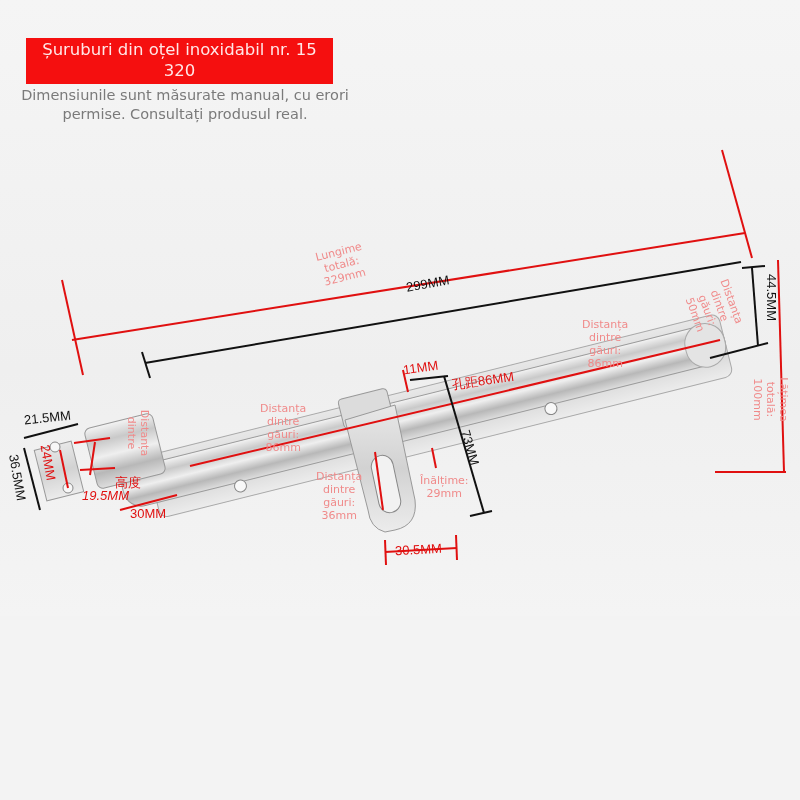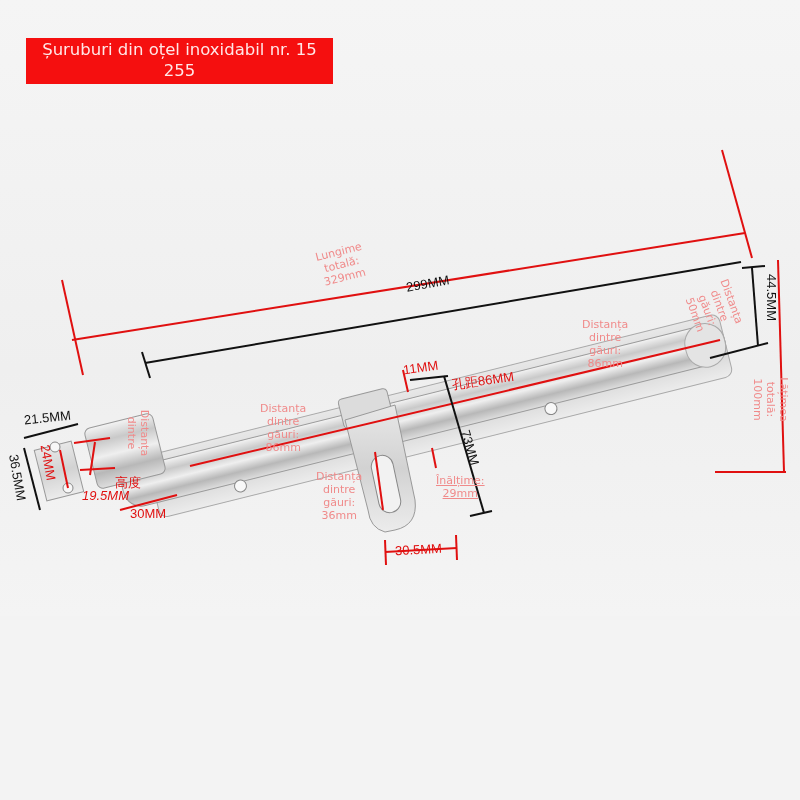--- a/index.html
+++ b/index.html
@@ -14,23 +14,25 @@
   .red{color:#e01010;font-size:13px;font-family:"Liberation Sans",sans-serif;}
   .pink{color:#f08a8a;font-size:11px;line-height:13px;text-align:center;font-family:"DejaVu Sans",sans-serif;}
 </style>
 </head>
 <body>
 
 <div class="stage">
 
   <div class="title-box">
     <div>Șuruburi din oțel inoxidabil nr. 15</div>
-    <div>255</div>
+    <div>320</div>
   </div>
   <div class="subtitle">
+    <div>Dimensiunile sunt măsurate manual, cu erori</div>
+    <div>permise. Consultați produsul real.</div>
   </div>
 
   <svg width="800" height="800" viewBox="0 0 800 800">
     <defs>
       <linearGradient id="steel" x1="0" y1="0" x2="0" y2="1">
         <stop offset="0" stop-color="#f4f4f4"></stop>
         <stop offset="0.25" stop-color="#c9c9c9"></stop>
         <stop offset="0.5" stop-color="#efefef"></stop>
         <stop offset="0.75" stop-color="#b8b8b8"></stop>
         <stop offset="1" stop-color="#dedede"></stop>
@@ -142,21 +144,21 @@
   </div>
 
   <div class="lbl blk" style="left:452px;top:440px;transform:rotate(74deg);">73MM</div>
 
   <div class="lbl pink" style="left:316px;top:470px;">
     <div>Distanța</div>
     <div>dintre</div>
     <div>găuri:</div>
     <div>36mm</div>
   </div>
-  <div class="lbl pink" style="left:436px;top:474px;text-decoration:underline;">
+  <div class="lbl pink" style="left:420px;top:474px;">
     <div>Înălțime:</div>
     <div>29mm</div>
   </div>
   <div class="lbl red" style="left:395px;top:542px;transform:rotate(-3deg);">30.5MM</div>
 
   <div class="lbl blk" style="left:24px;top:410px;transform:rotate(-6deg);">21.5MM</div>
   <div class="lbl blk" style="left:-6px;top:470px;transform:rotate(80deg);">36.5MM</div>
   <div class="lbl red" style="left:30px;top:455px;transform:rotate(80deg);">24MM</div>
   <div class="lbl red" style="left:93px;top:474px;margin-left:22px;">高度</div>
   <div class="lbl red" style="left:82px;top:488px;font-style:italic;">19.5MM</div>

